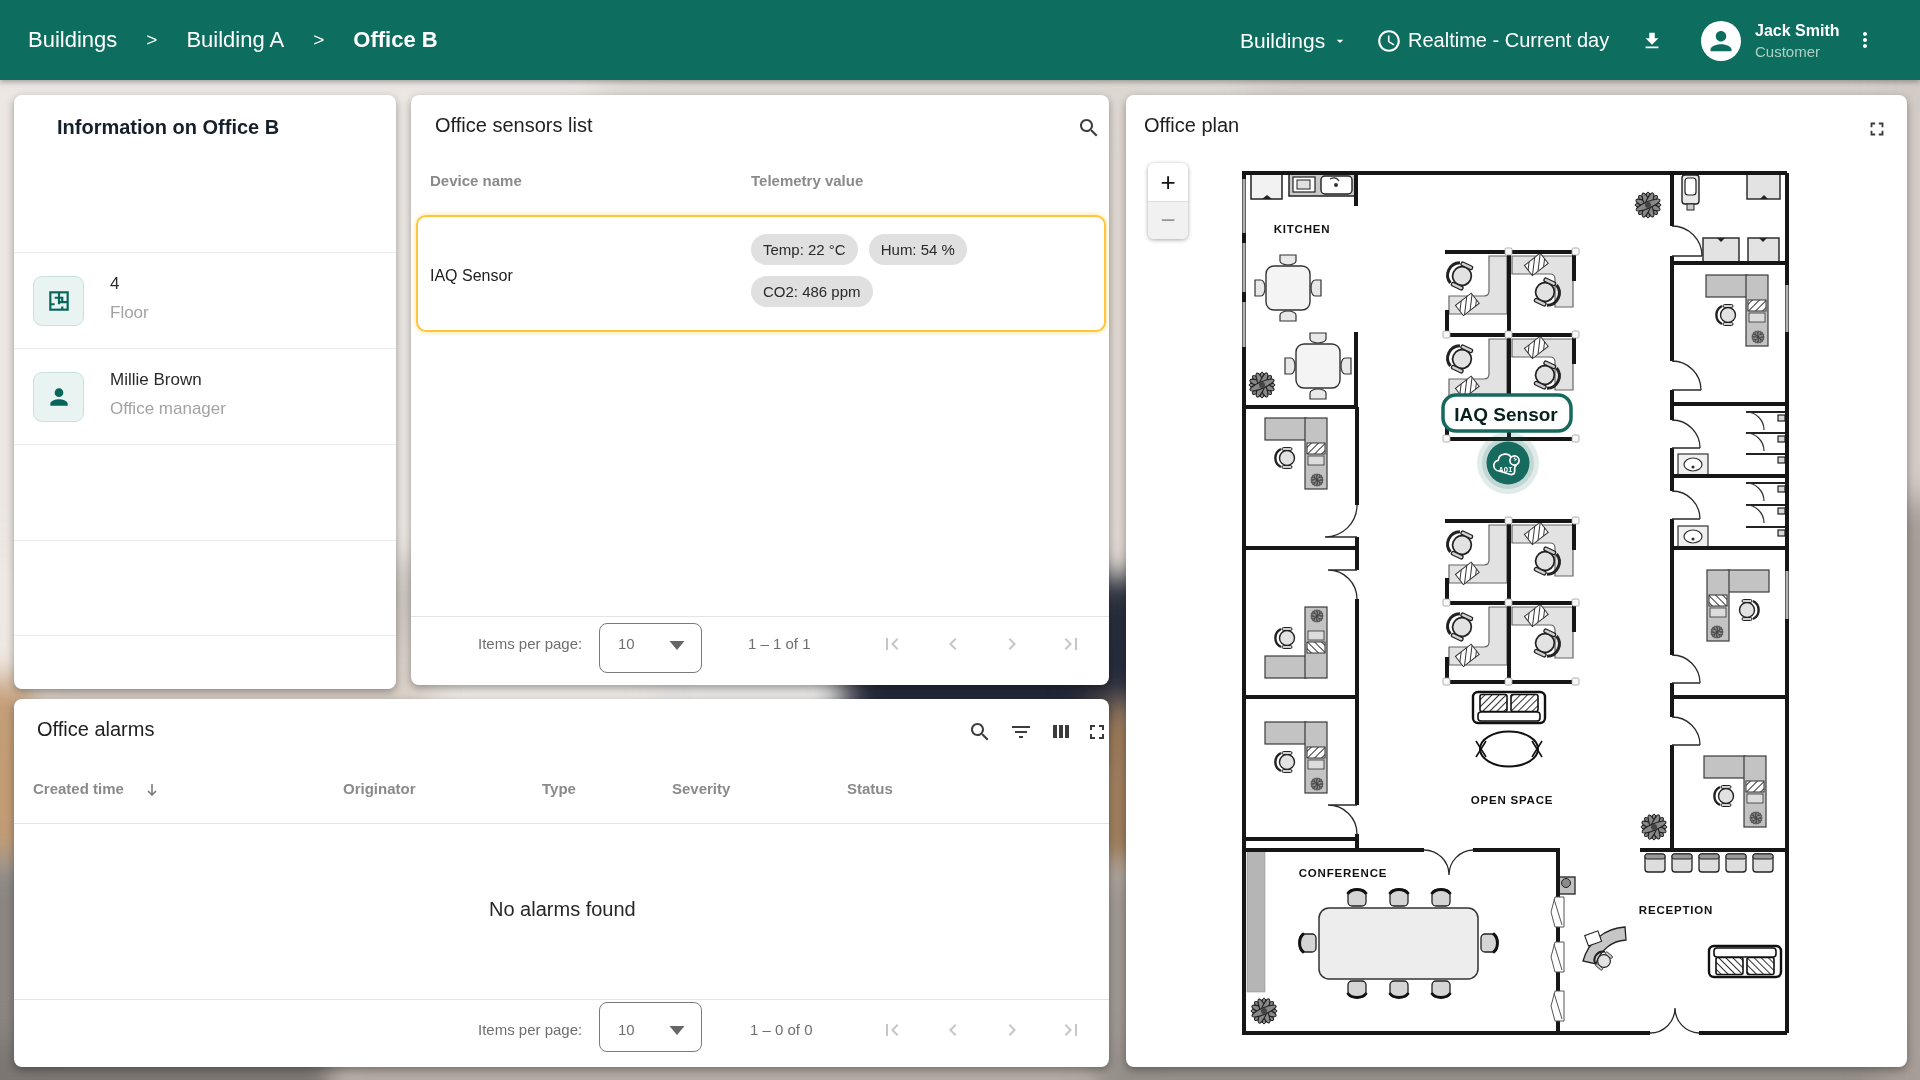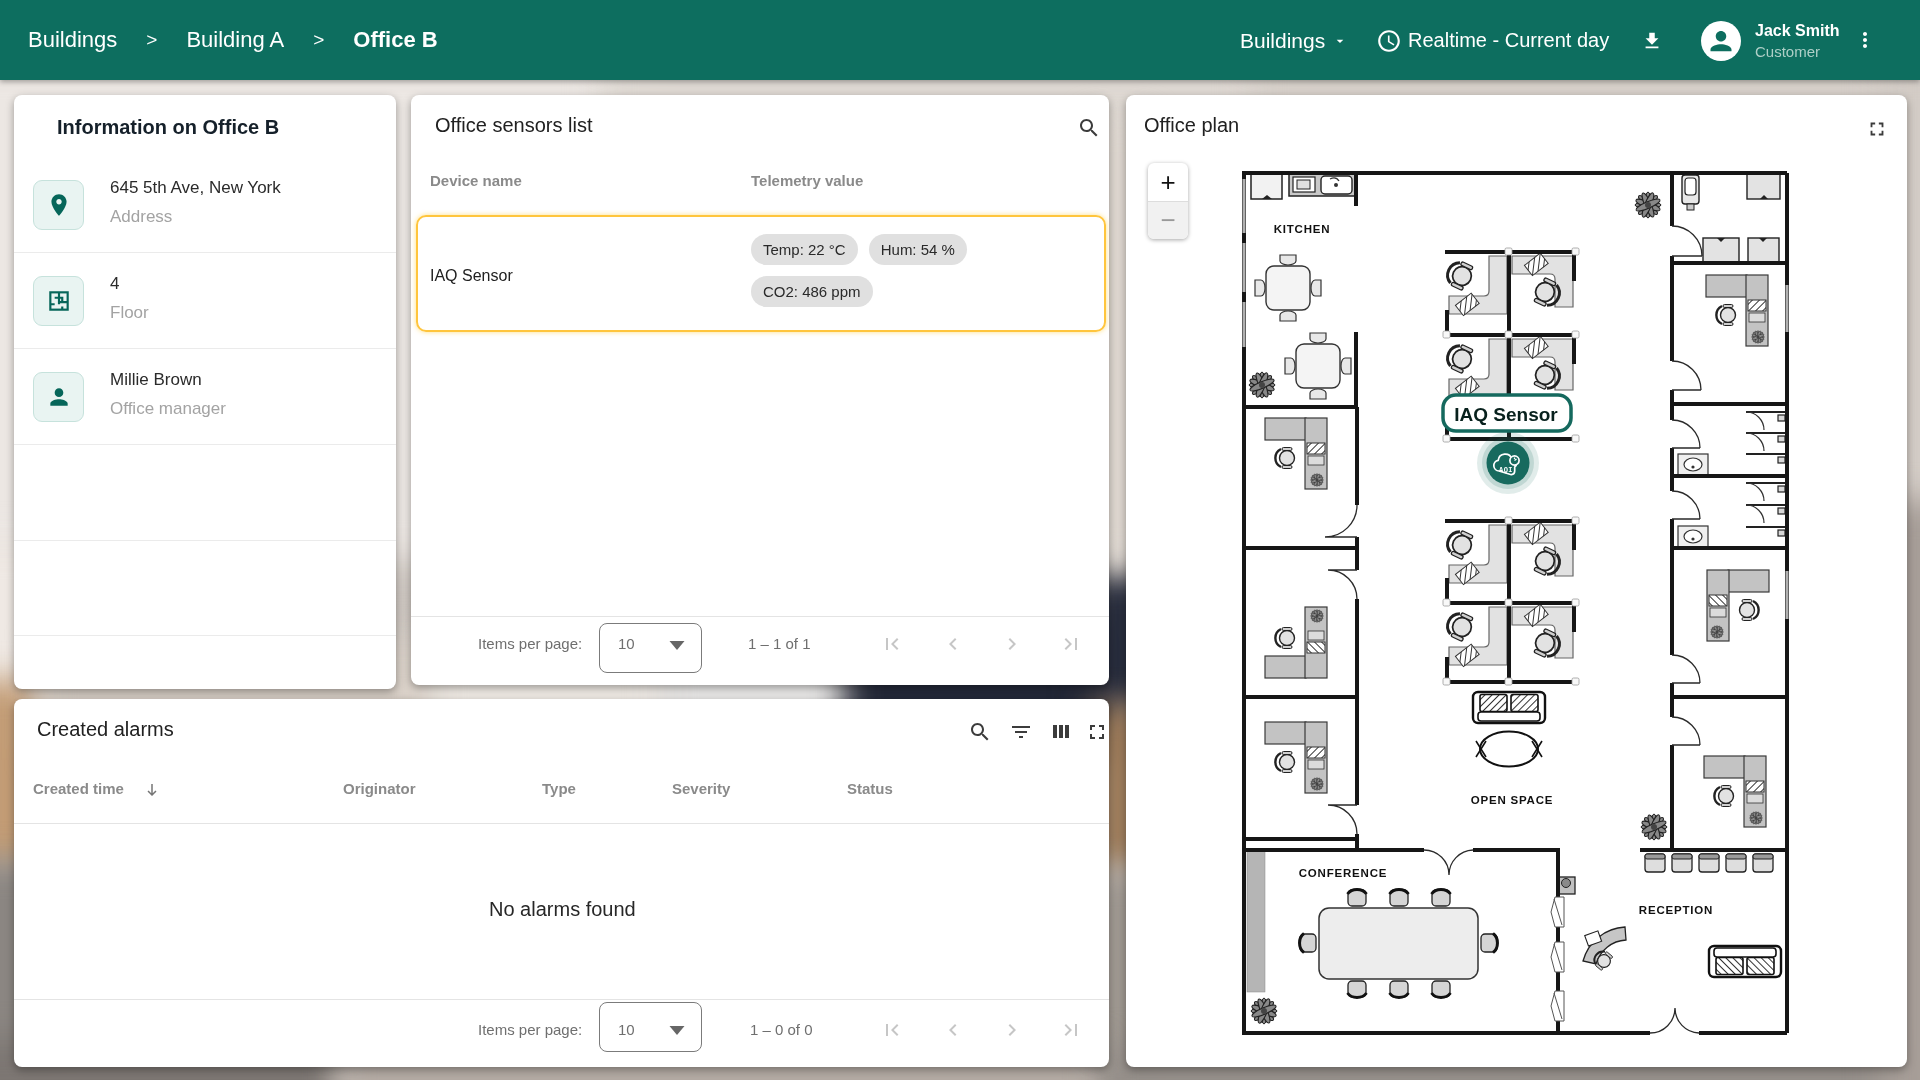--- a/index.html
+++ b/index.html
@@ -86,29 +86,20 @@
         <div style="font-size:15px; color:#aecfc7;">Customer</div>
       </div>
       <svg class="ic" style="position:absolute; left:1853px; top:28px;" width="24" height="24" viewBox="0 0 24 24">
         <path fill="#fff" d="M12 8c1.1 0 2-.9 2-2s-.9-2-2-2-2 .9-2 2 .9 2 2 2zm0 2c-1.1 0-2 .9-2 2s.9 2 2 2 2-.9 2-2-.9-2-2-2zm0 6c-1.1 0-2 .9-2 2s.9 2 2 2 2-.9 2-2-.9-2-2-2z"></path>
       </svg>
     </div>
   </div>
 
   <div class="card" id="card-info">
     <div style="position:absolute; left:19px; top:21px; font-size:20px; font-weight:700; color:#15202a;margin-left:24px;">Information on Office B</div>
-    <div class="irow" style="top:61px;">
-      <div class="isq">
-        <svg class="ic" width="26" height="26" viewBox="0 0 24 24">
-          <path fill="#06665a" d="M12 2C8.13 2 5 5.13 5 9c0 5.25 7 13 7 13s7-7.75 7-13c0-3.87-3.13-7-7-7zm0 9.5c-1.38 0-2.5-1.12-2.5-2.5s1.12-2.5 2.5-2.5 2.5 1.12 2.5 2.5-1.12 2.5-2.5 2.5z"></path>
-        </svg>
-      </div>
-      <div class="it1">645 5th Ave, New York</div>
-      <div class="it2">Address</div>
-    </div>
     <div class="sep-line" style="top:157px;"></div>
     <div class="irow" style="top:157px;">
       <div class="isq">
         <svg class="ic" width="26" height="26" viewBox="0 0 24 24">
           <g fill="none" stroke="#06665a" stroke-width="2">
             <rect x="4" y="4" width="16" height="16"></rect>
             <path d="M12 4v5M12 9h-4M12 9h3v4h-3zM12 13v2M4 15h4M15 20v-3M15 13h5"></path>
           </g>
         </svg>
       </div>
@@ -157,21 +148,21 @@
     </svg>
     <svg class="ic arr" style="left:589px; top:537px;" width="24" height="24" viewBox="0 0 24 24">
       <path fill="#c6c6c6" d="M8.59 16.59L13.17 12 8.59 7.41 10 6l6 6-6 6z"></path>
     </svg>
     <svg class="ic arr" style="left:648px; top:537px;" width="24" height="24" viewBox="0 0 24 24">
       <path fill="#c6c6c6" d="M5.59 7.41L10.18 12l-4.59 4.59L7 18l6-6-6-6zM16 6h2v12h-2z"></path>
     </svg>
   </div>
 
   <div class="card" id="card-alarms">
-    <div style="position:absolute; left:23px; top:19px; font-size:20px; color:#212121;">Created alarms</div>
+    <div style="position:absolute; left:23px; top:19px; font-size:20px; color:#212121;">Office alarms</div>
     <svg class="ic" style="position:absolute; left:954px; top:21px;" width="24" height="24" viewBox="0 0 24 24">
       <path fill="#3c3c3c" d="M15.5 14h-.79l-.28-.27C15.41 12.59 16 11.11 16 9.5 16 5.91 13.09 3 9.5 3S3 5.91 3 9.5 5.91 16 9.5 16c1.61 0 3.09-.59 4.23-1.57l.27.28v.79l5 4.99L20.49 19l-4.99-5zm-6 0C7.01 14 5 11.99 5 9.5S7.01 5 9.5 5 14 7.01 14 9.5 11.99 14 9.5 14z"></path>
     </svg>
     <svg class="ic" style="position:absolute; left:995px; top:21px;" width="24" height="24" viewBox="0 0 24 24">
       <path fill="#3c3c3c" d="M10 18h4v-2h-4v2zM3 6v2h18V6H3zm3 7h12v-2H6v2z"></path>
     </svg>
     <svg class="ic" style="position:absolute; left:1035px; top:21px;" width="24" height="24" viewBox="0 0 24 24">
       <path fill="#3c3c3c" d="M4 18h4V5H4v13zm6 0h4V5h-4v13zm6-13v13h4V5h-4z"></path>
     </svg>
     <svg class="ic" style="position:absolute; left:1071px; top:21px;" width="24" height="24" viewBox="0 0 24 24">

